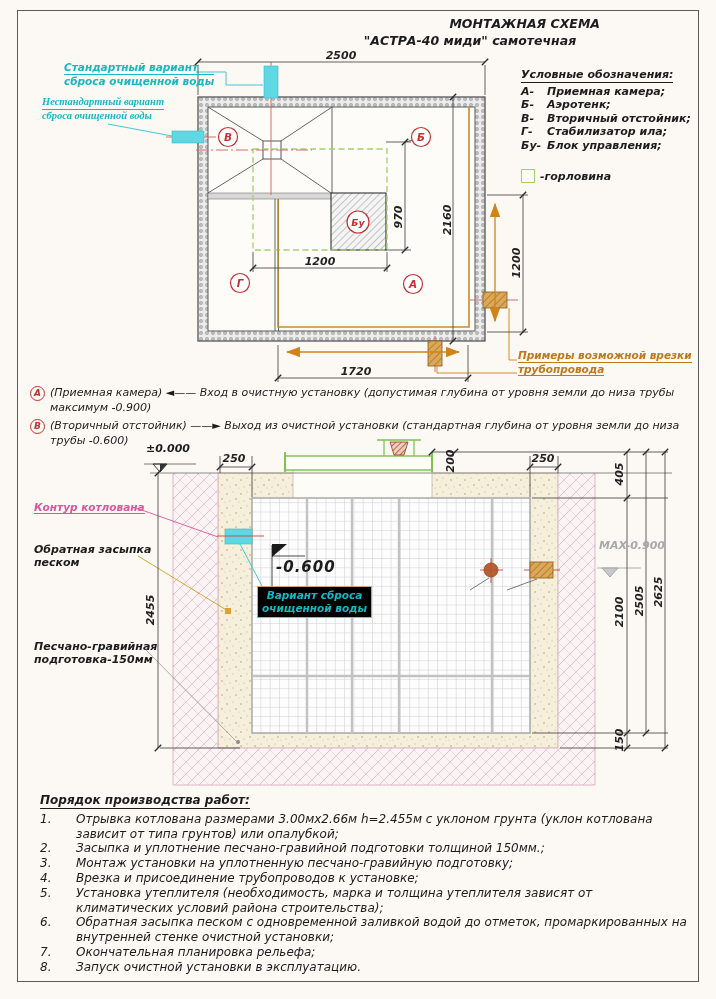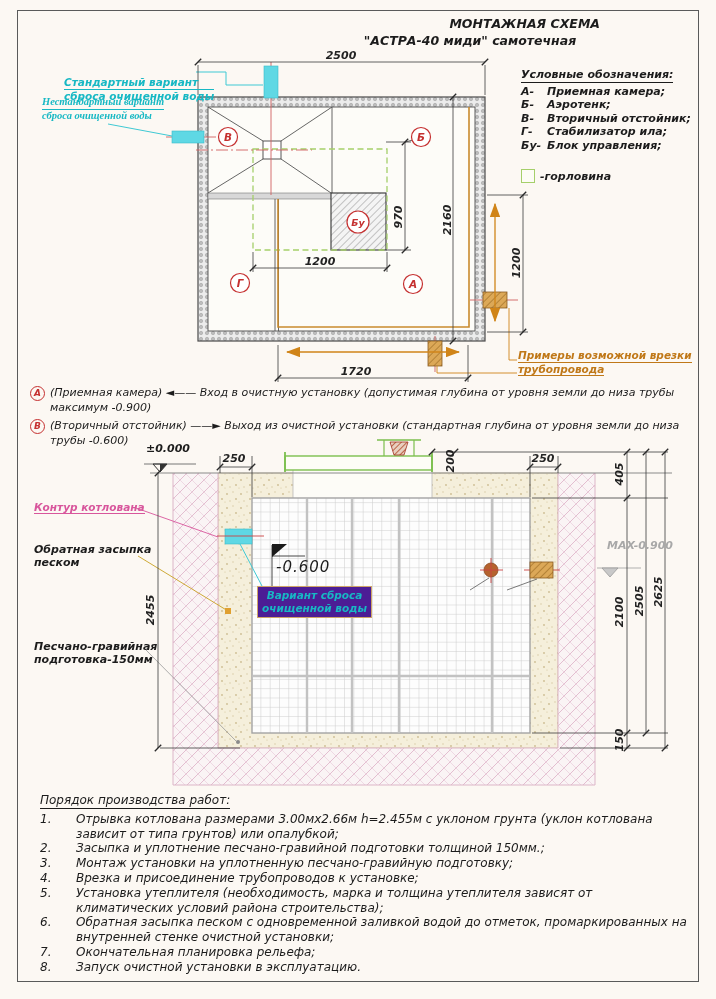--- a/index.html
+++ b/index.html
@@ -1,39 +1,39 @@
 <!DOCTYPE html>
 <html><head>
 <meta charset="utf-8">
 <style>
   html,body{margin:0;padding:0;background:#e9e5df;}
   .page{position:relative;width:716px;height:999px;background:#fcf8f3;overflow:hidden;
         font-family:"DejaVu Sans",sans-serif;}
   .frame{position:absolute;left:17px;top:10px;width:680px;height:970px;border:1.5px solid #5a5a5a;}
   svg{position:absolute;left:0;top:0;}
   .t{position:absolute;font-style:italic;color:#1c1c1c;white-space:nowrap;}
-  .b{font-weight:normal;}
+  .b{font-weight:bold;}
   .ctr{transform:translate(-50%,-50%);}
   .rot{transform:translate(-50%,-50%) rotate(-90deg);}
   .dim{font-size:11px;font-weight:bold;font-style:italic;color:#222;}
   .cyan{color:#17b8c4;}
   .orange{color:#c07818;}
   .pink{color:#d8569c;}
-  .gray{color:#a8a8a8;margin-left:8px;}
+  .gray{color:#a8a8a8;}
   .lbl{font-size:10.5px;font-weight:bold;line-height:12.5px;}
   .ulc{border-bottom:1.2px solid currentColor;}
   .title{font-size:12.5px;font-weight:bold;text-align:center;width:260px;}
   .legend{font-size:11px;font-weight:bold;line-height:13.5px;}
   .legend .row{display:flex;}
   .legend .k{width:26px;flex:none;}
   .sq{display:inline-block;width:12px;height:12px;border:1.3px solid #a5cf6a;background:#fdfcf5;margin-right:5px;flex:none;}
   .note{display:flex;gap:5px;font-size:11px;line-height:15px;width:660px;white-space:normal;}
   .circ{width:13px;height:13px;border:1.2px solid #c53030;border-radius:50%;color:#c53030;
         font-size:9px;line-height:12px;text-align:center;font-weight:bold;flex:none;margin-top:1px;font-style:italic;}
-  .box{position:absolute;border:1px solid #cfa468;background:#4c1d95;padding:2px 4px;
+  .box{position:absolute;border:1px solid #cfa468;background:#000000;padding:2px 4px;
        font-size:10.5px;font-weight:bold;font-style:italic;line-height:13px;text-align:center;white-space:nowrap;}
   .proc{font-size:12px;line-height:14.8px;width:648px;white-space:normal;}
   .proc .row{display:flex;}
   .proc .n{width:36px;flex:none;}
   .lvl{font-size:11px;font-weight:bold;}
 </style>
 </head>
 <body>
 
 <div class="page">
@@ -310,21 +310,21 @@
     <div class="row">
         <span class="k">Бу-</span>
         <span>Блок управления;</span>
       </div>
     <div class="row" style="margin-top:17px;align-items:flex-end;">
       <span class="sq"></span>
       <span>-горловина</span>
     </div>
   </div>
 
-  <div class="t lbl cyan" style="left:64px;top:76px;">
+  <div class="t lbl cyan" style="left:64px;top:61px;">
     <div class="ulc">Стандартный вариант</div>
     <div>сброса очищенной воды</div>
   </div>
   <div class="t lbl cyan" style="left:42px;top:96px;font-family:Liberation Serif, serif;">
     <div class="ulc">Нестандартный вариант</div>
     <div>сброса очищенной воды</div>
   </div>
 
   <div class="t lbl orange" style="left:518px;top:349px;">
     <div class="ulc">Примеры возможной врезки</div>

